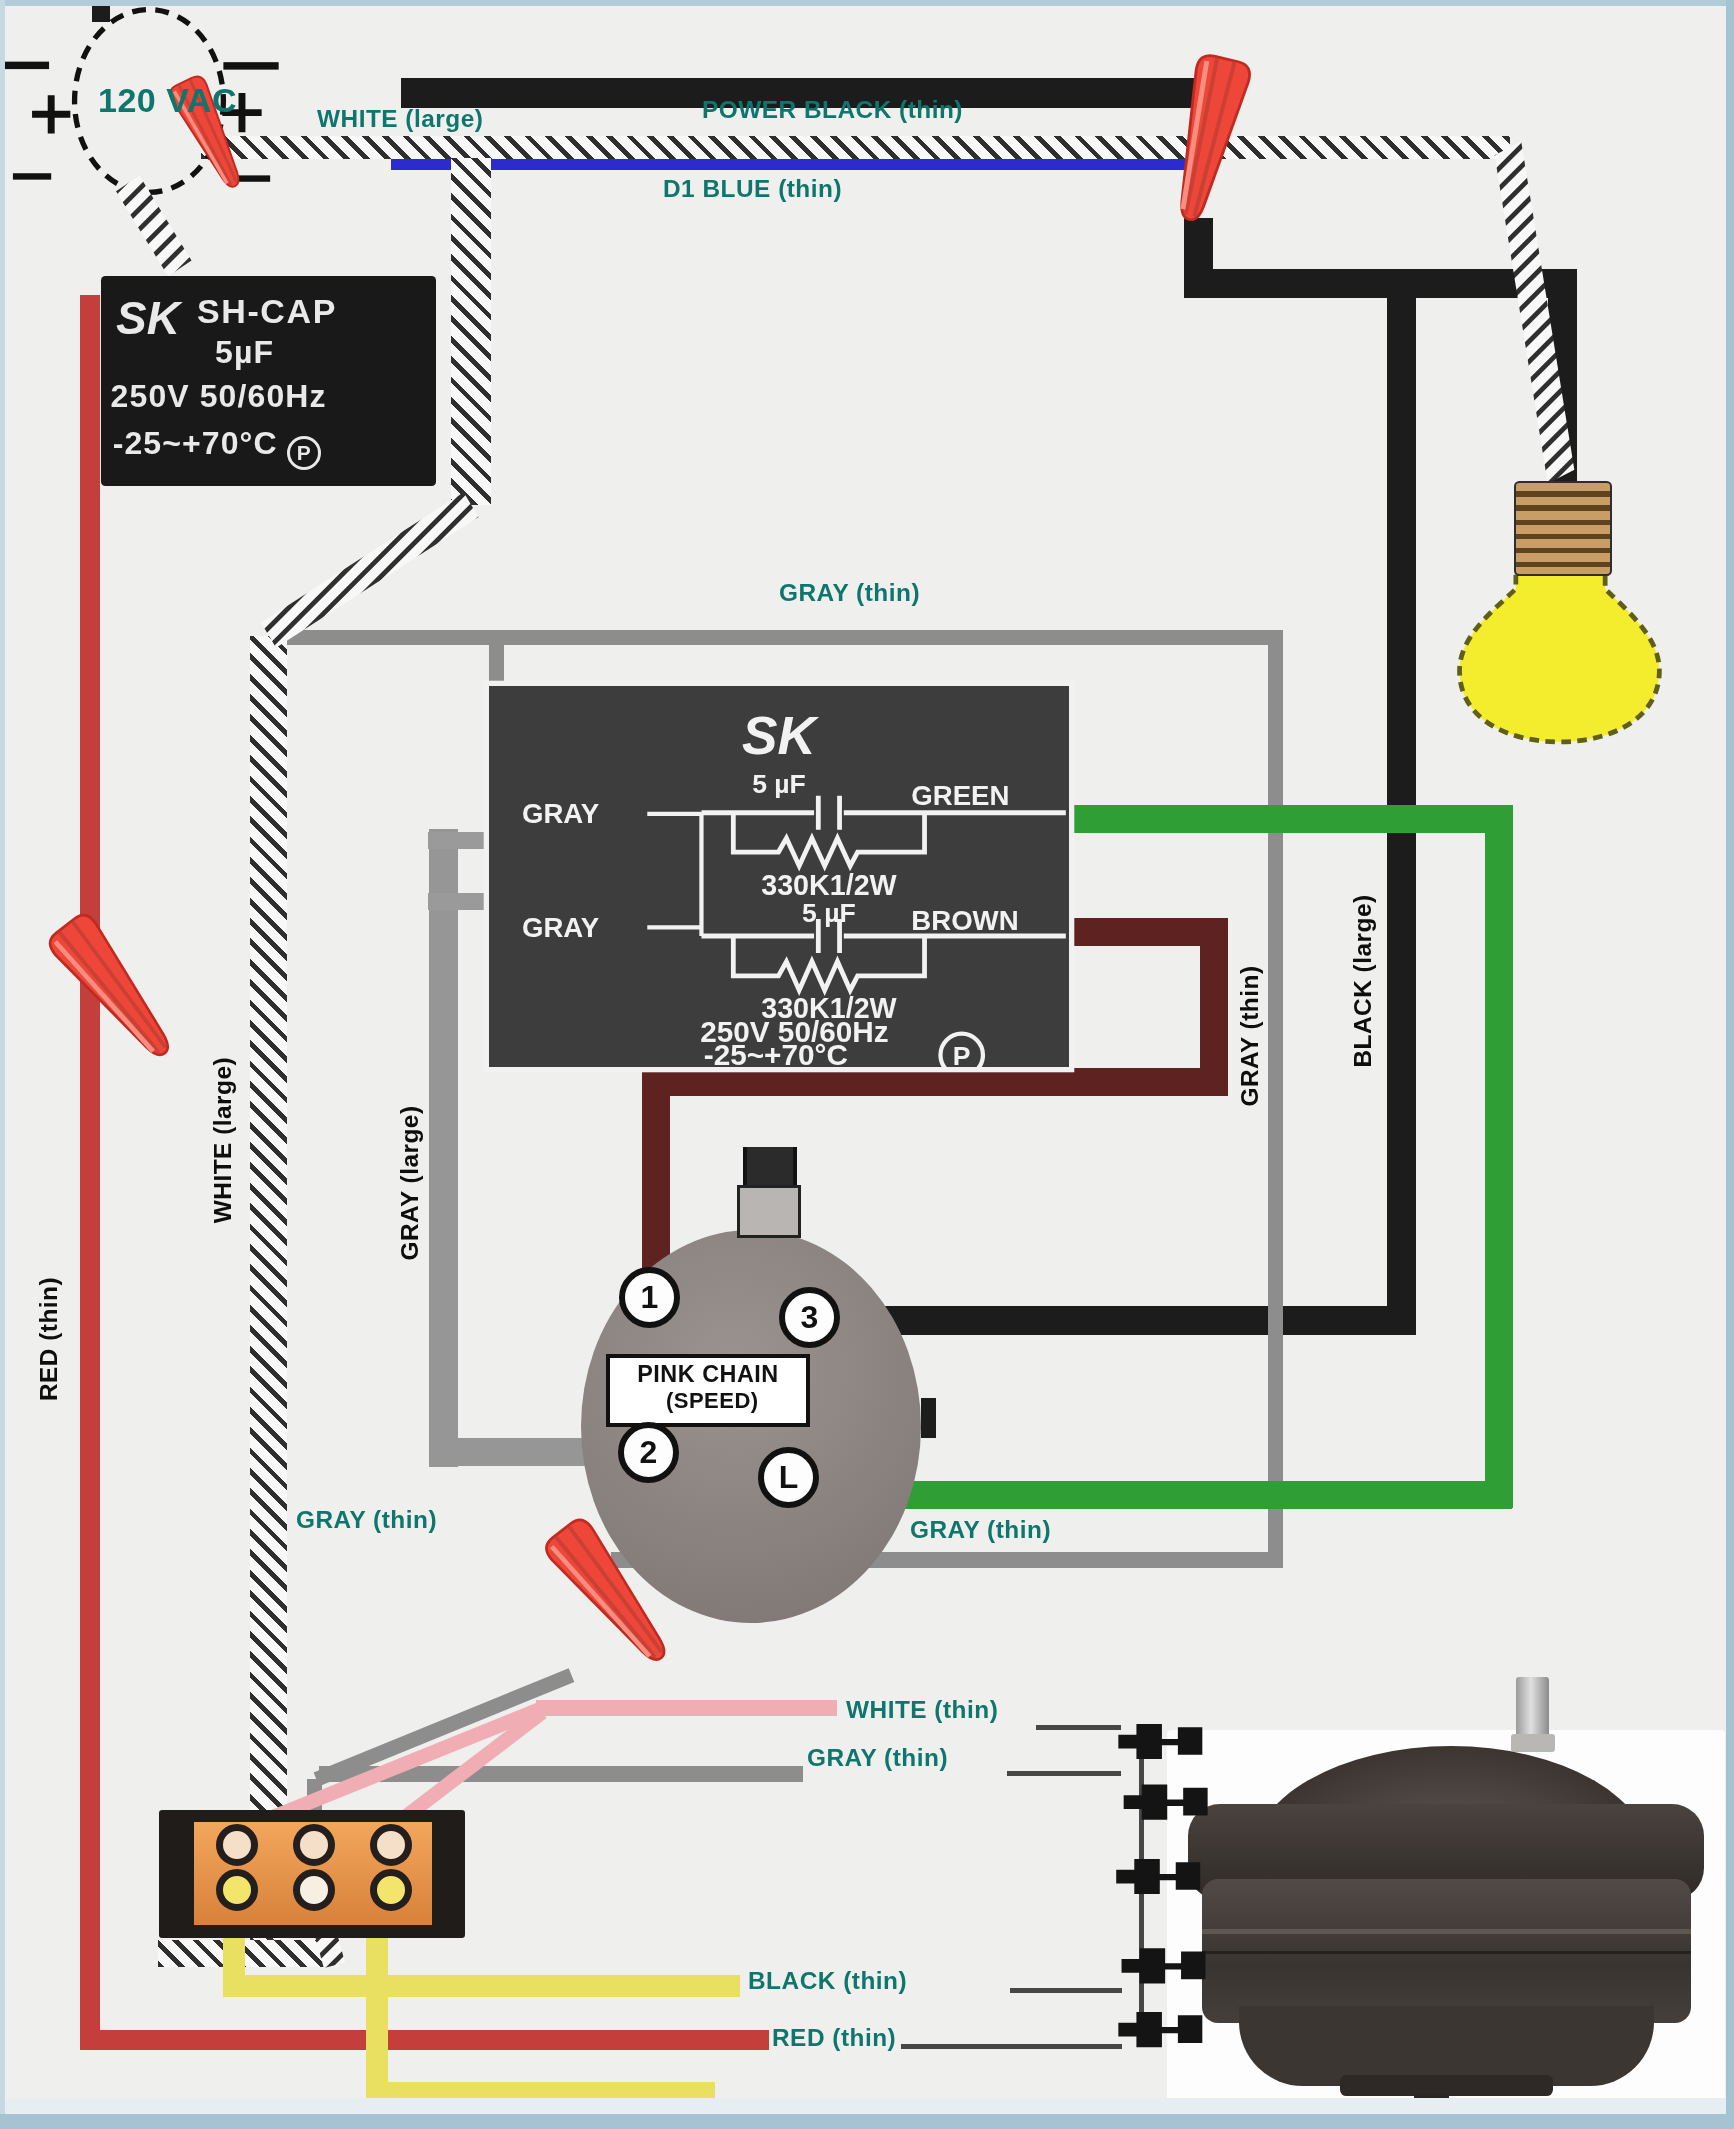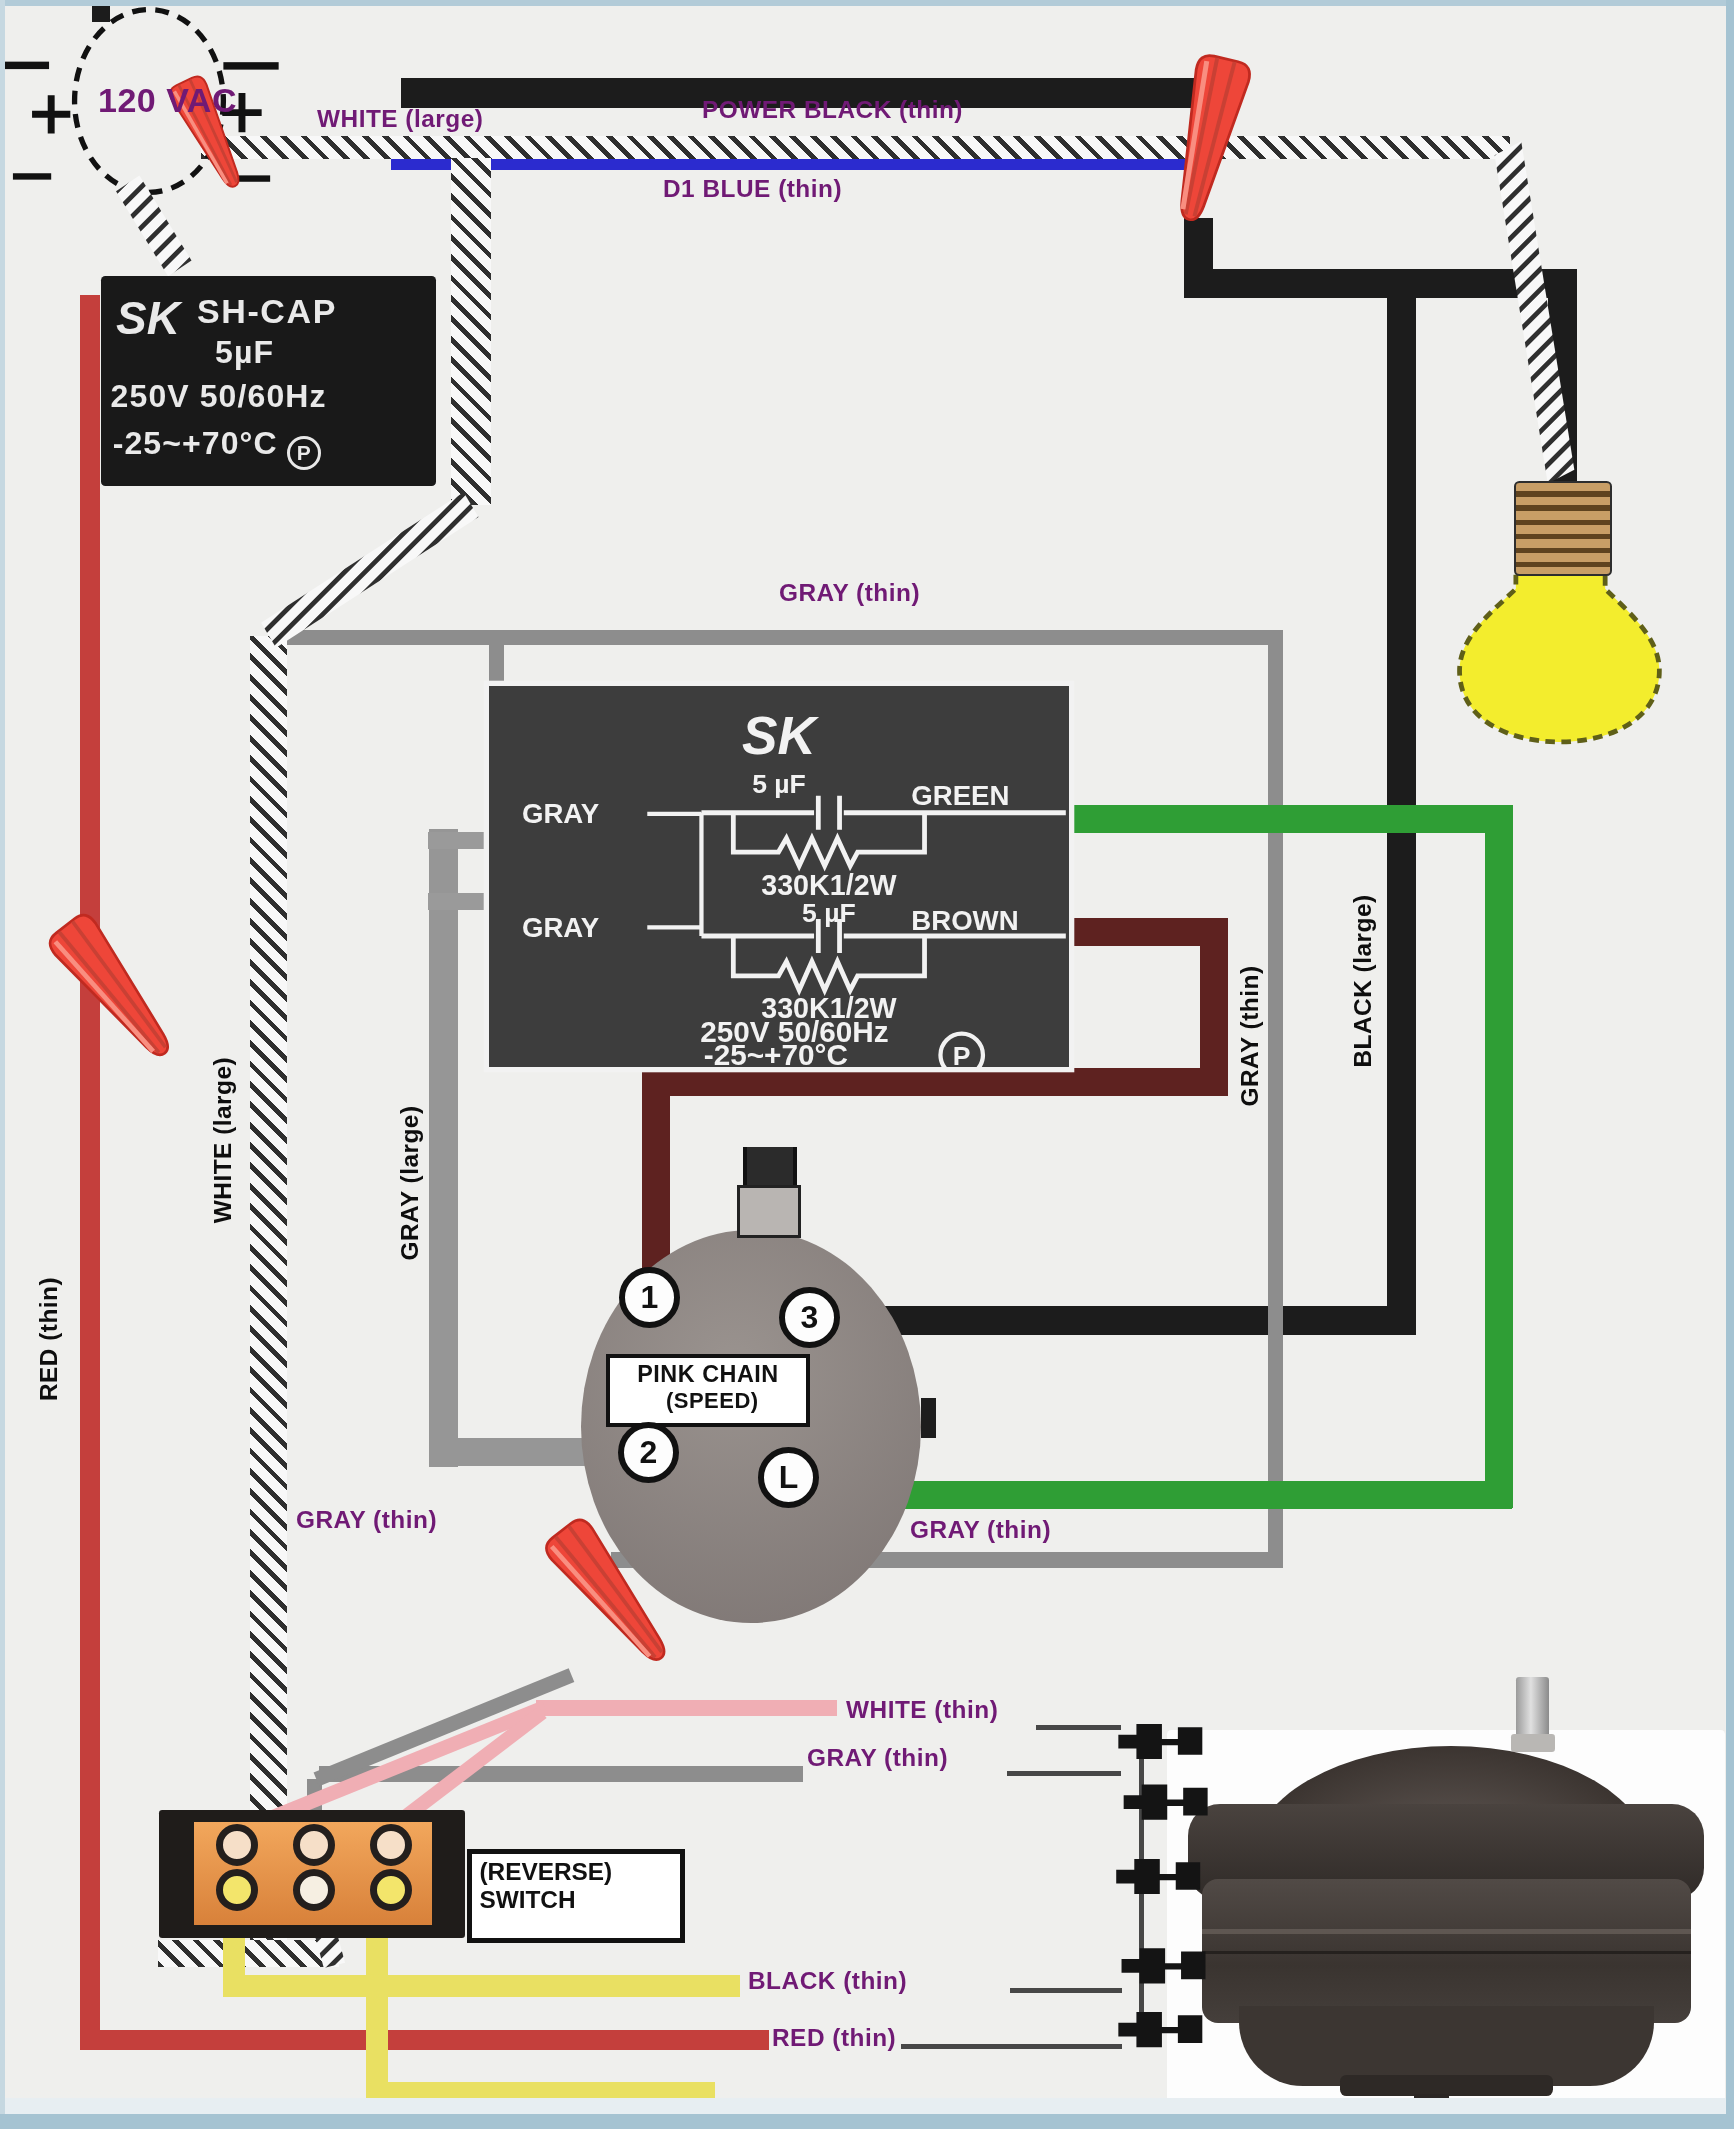--- a/index.html
+++ b/index.html
@@ -1,21 +1,21 @@
 <!DOCTYPE html>
 <html style="font-size:8.5px"><head>
 <meta charset="utf-8">
 <style>
   html,body{margin:0;padding:0;background:#efefed;}
   #stage{position:relative;width:1735px;height:2129px;background:#efefed;overflow:hidden;
          font-family:"Liberation Sans",sans-serif;}
   .abs{position:absolute;}
   .w{position:absolute;z-index:10;}
   .hatch{background:repeating-linear-gradient(45deg,#2f2f2f 0 4.8px,#f8f8f8 4.8px 14.4px);}
-  .lbl{position:absolute;z-index:40;font-weight:bold;font-size:24.4px;color:#701a75;
+  .lbl{position:absolute;z-index:40;font-weight:bold;font-size:24.4px;color:#0f766e;
        white-space:nowrap;letter-spacing:0.5px;}
   .vlabel{position:absolute;z-index:40;font-weight:bold;font-size:24.4px;color:#0e0e0e;
        white-space:nowrap;letter-spacing:0.5px;transform:translate(-50%,-50%) rotate(-90deg);}
   .term{position:absolute;z-index:35;width:49px;height:49px;border:6.4px solid #111;
         border-radius:50%;background:#fdfdfd;text-align:center;line-height:49px;
         font-weight:bold;font-size:32px;color:#111;}
   .edge{position:absolute;z-index:60;background:#b2cbd8;}
   .pcircle{display:inline-block;width:28px;height:28px;border:3.2px solid #e8e8e8;border-radius:50%;
         text-align:center;line-height:28px;font-size:21px;font-weight:bold;vertical-align:-6.4px;margin-left:9.6px;}
 </style>
@@ -201,24 +201,20 @@
   <div class="abs" style="left:194px;top:1822px;width:238px;height:103px;background:linear-gradient(#f2a75c,#d8813a);z-index:31;"></div>
 
   <div class="abs" style="left:216px;top:1824px;width:28px;height:28px;border:7.4px solid #241f1d;border-radius:50%;background:#f6dfc8;z-index:32;"></div>
   <div class="abs" style="left:293px;top:1824px;width:28px;height:28px;border:7.4px solid #241f1d;border-radius:50%;background:#f6dfc8;z-index:32;"></div>
   <div class="abs" style="left:370px;top:1824px;width:28px;height:28px;border:7.4px solid #241f1d;border-radius:50%;background:#f6dfc8;z-index:32;"></div>
 
   <div class="abs" style="left:216px;top:1869px;width:28px;height:28px;border:7.4px solid #241f1d;border-radius:50%;background:#f3e56b;z-index:32;"></div>
   <div class="abs" style="left:293px;top:1869px;width:28px;height:28px;border:7.4px solid #241f1d;border-radius:50%;background:#f6efe2;z-index:32;"></div>
   <div class="abs" style="left:370px;top:1869px;width:28px;height:28px;border:7.4px solid #241f1d;border-radius:50%;background:#f3e56b;z-index:32;"></div>
 
-  <div class="abs" style="left:467px;top:1849px;width:208px;height:84px;background:#fff;border:5.3px solid #111;z-index:34;color:#111;font-weight:bold;">
-    <div style="font-size:24.4px;margin:4.3px 0 0 7.4px;">(REVERSE)</div>
-    <div style="font-size:24.4px;margin-left:7.4px;">SWITCH</div>
-  </div>
 
   <div class="lbl" style="left:98px;top:81px;font-size:34px;z-index:41;">120 VAC</div>
   <div class="lbl" style="left:702px;top:96px;">POWER BLACK (thin)</div>
   <div class="lbl" style="left:663px;top:175px;">D1 BLUE (thin)</div>
   <div class="lbl" style="left:317px;top:105px;">WHITE (large)</div>
   <div class="lbl" style="left:779px;top:579px;">GRAY (thin)</div>
   <div class="vlabel" style="left:223px;top:1140px;">WHITE (large)</div>
   <div class="vlabel" style="left:410px;top:1183px;">GRAY (large)</div>
   <div class="vlabel" style="left:49px;top:1339px;">RED (thin)</div>
   <div class="vlabel" style="left:1250px;top:1036px;">GRAY (thin)</div>

